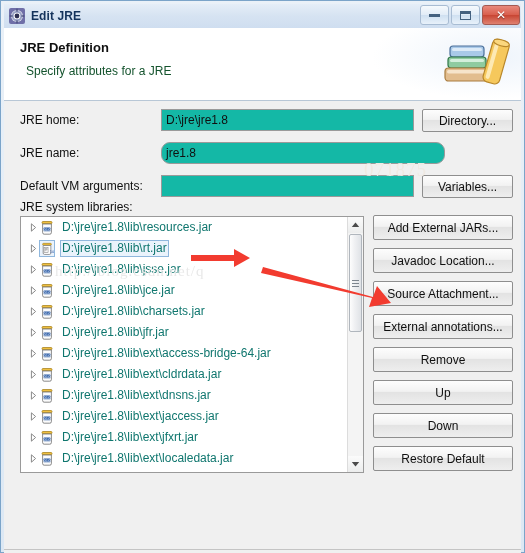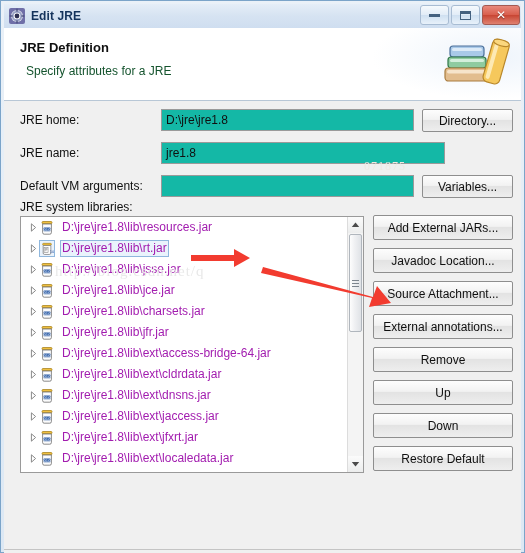--- a/index.html
+++ b/index.html
@@ -81,21 +81,21 @@
     cursor:default;padding:0;
   }
   
   .listbox{
     position:absolute;left:16px;top:115px;width:344px;height:257px;
     box-sizing:border-box;border:1px solid #9a9a9a;background:#fff;overflow:hidden;
   }
   .listinner{position:absolute;left:0;top:0;right:16px;top:0;bottom:0;overflow:hidden;}
   .li{
     height:21px;display:flex;align-items:center;padding-left:6px;
-    font-size:12px;color:#a21caf;white-space:nowrap;
+    font-size:12px;color:#0f766e;white-space:nowrap;
   }
   .li .twisty{
     width:12px;flex:none;display:flex;align-items:center;justify-content:center;
   }
   .li .twisty svg{display:block;}
   .li-label{padding:0 2px;line-height:15px;}
   .li.selected .li-label{
     border:1px solid #8fb7dd;background:#eaf3fc;padding:0 1px;
   }
   .li.selected .jarwrap{
@@ -129,21 +129,21 @@
     border-top:1px solid #c4c4c4;
   }
   .wm-list{
     position:absolute;left:34px;top:46px;
     font-size:15px;color:#e9e9e9;letter-spacing:1px;
     font-family:"Liberation Serif","DejaVu Serif",serif;
     pointer-events:none;white-space:nowrap;
   }
   .wm-btns{
     position:absolute;left:360px;top:58px;
-    font-size:12px;color:#efe9e2;letter-spacing:1px;
+    font-size:19px;color:#efe9e2;letter-spacing:1px;
     font-family:"Liberation Serif","DejaVu Serif",serif;
     pointer-events:none;white-space:nowrap;
   }
   .arrows{position:absolute;left:0;top:0;width:525px;height:553px;pointer-events:none;}
 </style>
 </head>
 <body>
 
 <div class="window">
 
@@ -209,21 +209,21 @@
 
     <div class="row" style="left:16px;top:12px;">
       <span class="lbl">JRE home:</span>
     </div>
     <div class="tfield" style="position:absolute;left:157px;top:8px;width:253px;">D:\jre\jre1.8</div>
     <div class="btn" style="position:absolute;left:418px;top:8px;width:91px;">Directory...</div>
 
     <div class="row" style="left:16px;top:45px;">
       <span class="lbl">JRE name:</span>
     </div>
-    <div class="tfield" style="position:absolute;left:157px;top:41px;width:284px;">jre1.8</div>
+    <div class="tfield" style="position:absolute;left:157px;top:41px;width:284px;border-radius:9px;">jre1.8</div>
 
     <div class="row" style="left:16px;top:78px;text-align:center;">
       <span class="lbl">Default VM arguments:</span>
     </div>
     <div class="tfield" style="position:absolute;left:157px;top:74px;width:253px;"></div>
     <div class="btn" style="position:absolute;left:418px;top:74px;width:91px;">Variables...</div>
 
     <div class="row" style="left:16px;top:99px;">
       <span class="lbl">JRE system libraries:</span>
     </div>

